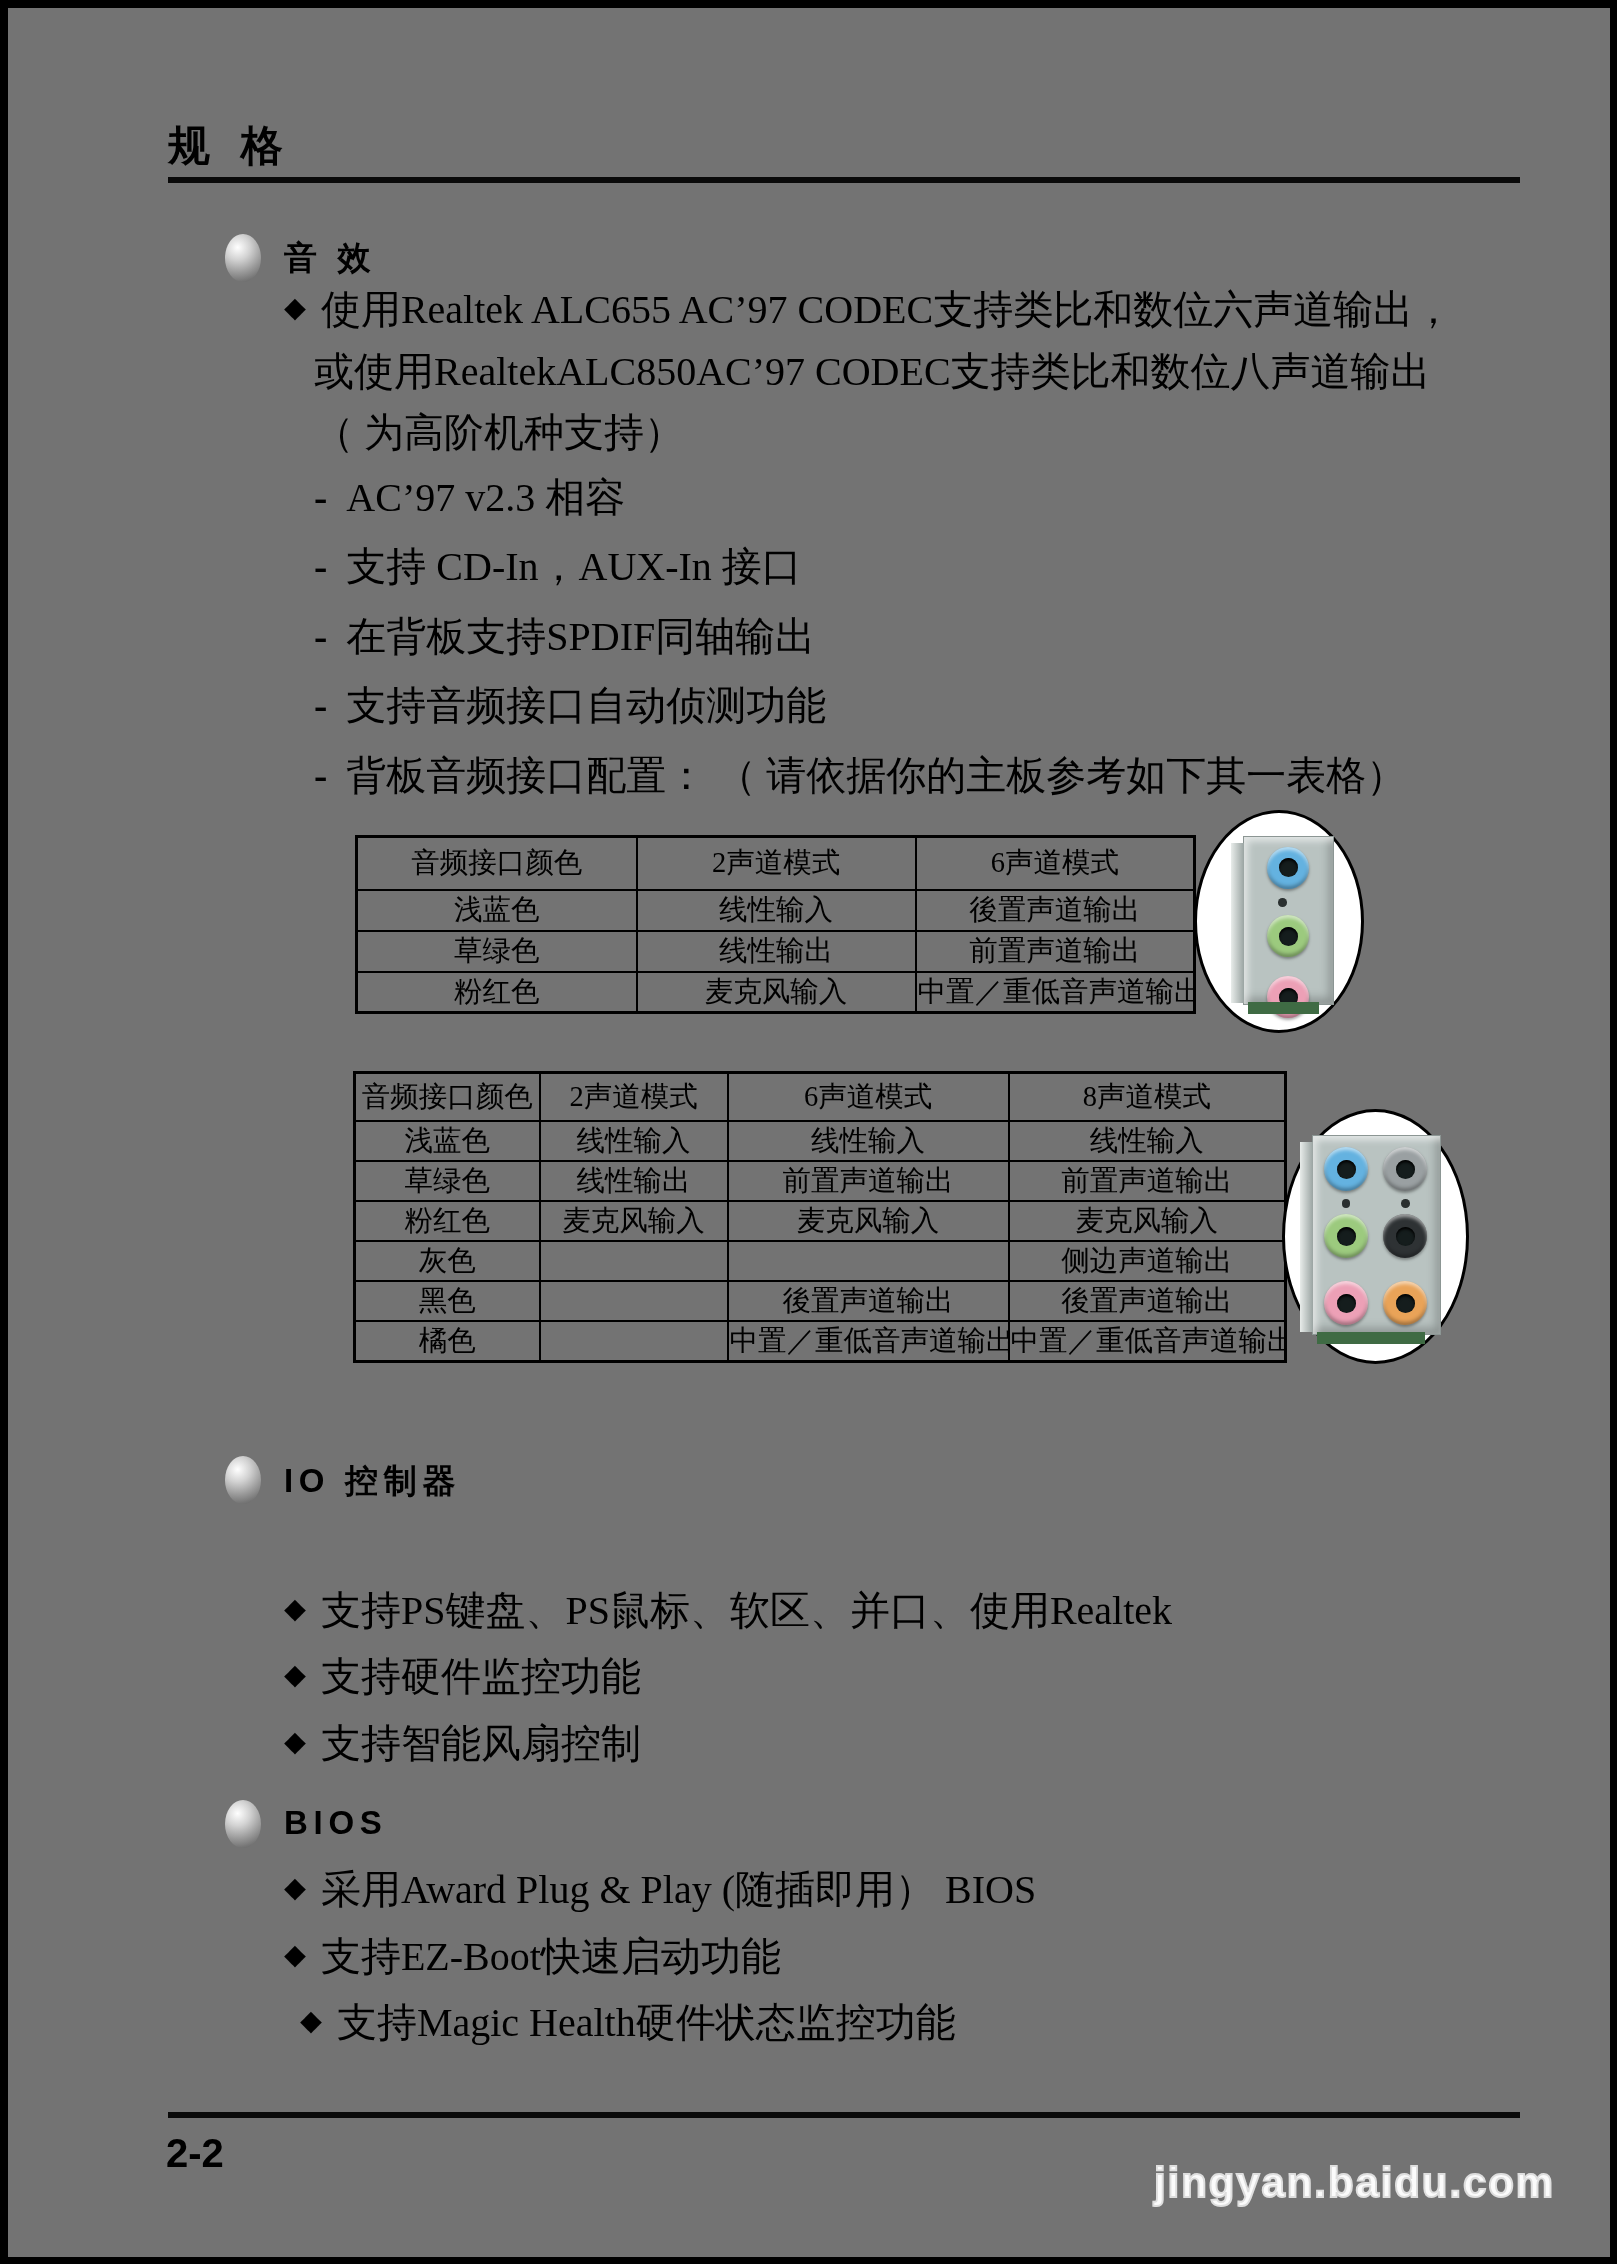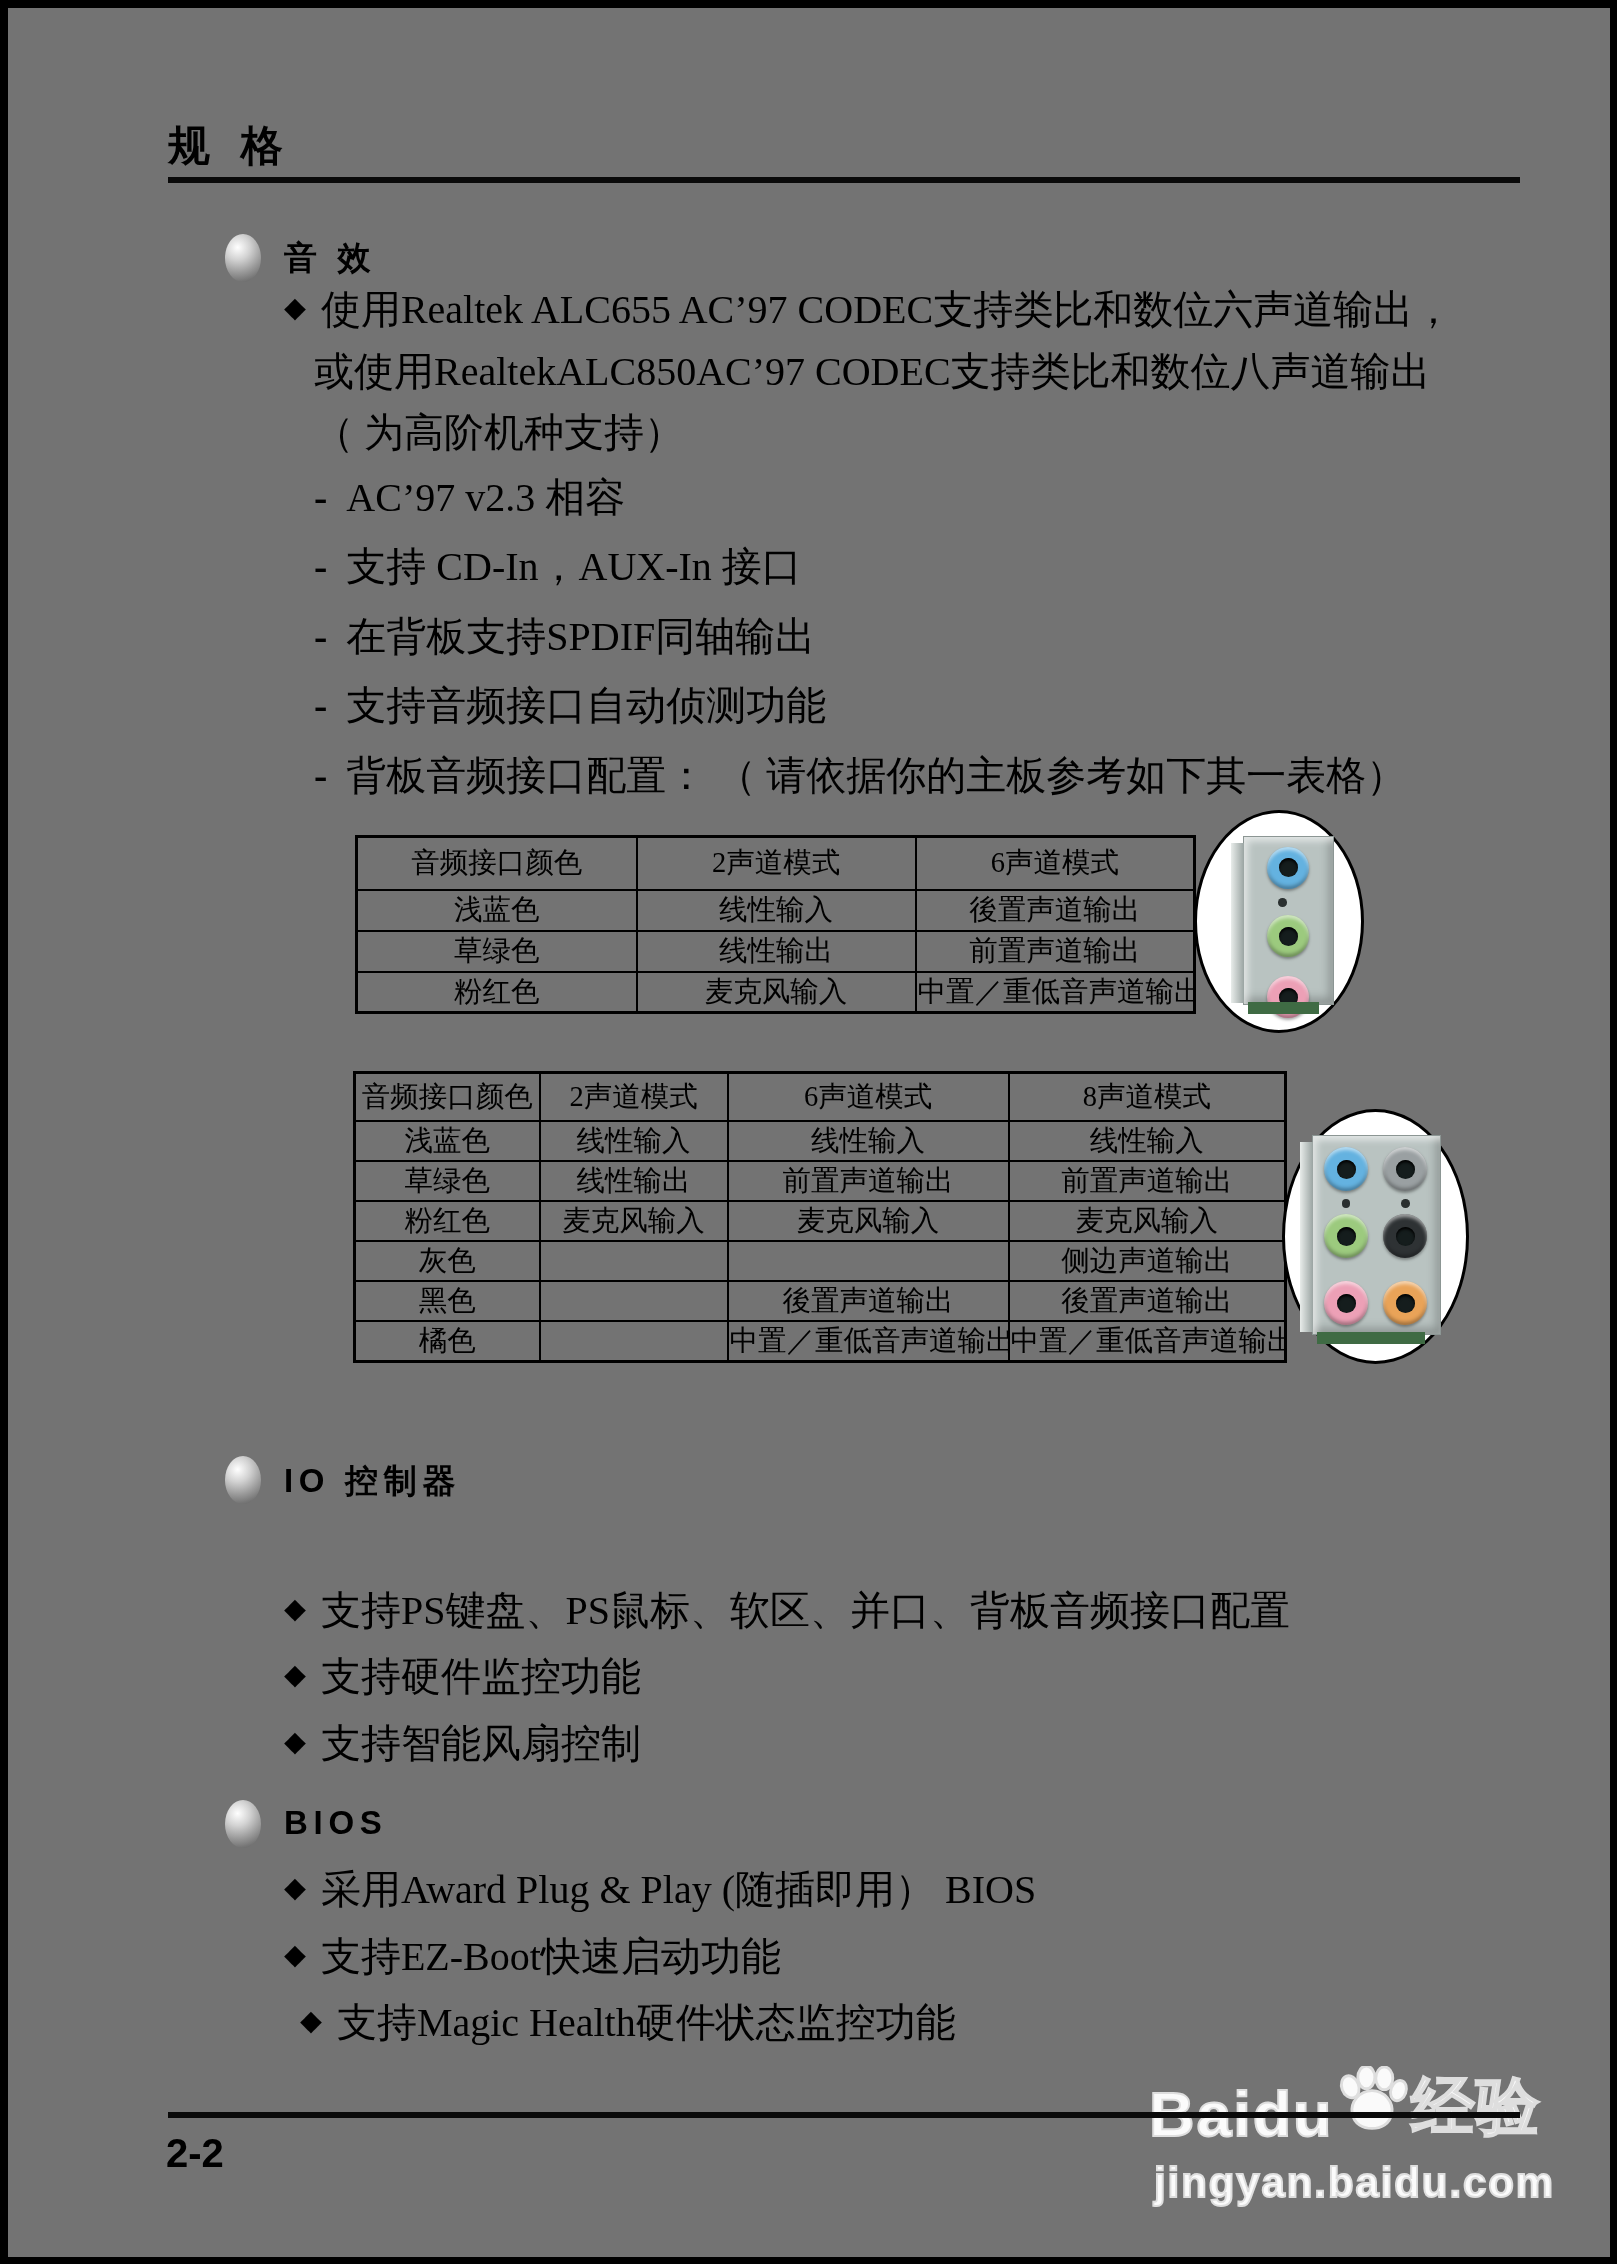--- a/index.html
+++ b/index.html
@@ -214,21 +214,21 @@
           <div class="hole" style="width:19px;height:19px;"></div>
         </div>
       <div class="pcb" style="left: 3.8px; width: 85%; background-color: rgb(63, 107, 68);"></div>
     </div>
   </div>
 
   <div class="abs sphere" style="left:217px;top:1448px;"></div>
   <div class="abs sec-title" style="left:276px;top:1451px;">IO 控制器</div>
 
   <div class="abs blt" style="left:276px;top:1583px;">
-    <span class="diamond">◆</span><span>支持PS键盘、PS鼠标、软区、并口、背板音频接口配置</span>
+    <span class="diamond">◆</span><span>支持PS键盘、PS鼠标、软区、并口、使用Realtek</span>
   </div>
   <div class="abs blt" style="left:276px;top:1649px;">
     <span class="diamond">◆</span><span>支持硬件监控功能</span>
   </div>
   <div class="abs blt" style="left:276px;top:1716px;">
     <span class="diamond">◆</span><span>支持智能风扇控制</span>
   </div>
 
   <div class="abs sphere" style="left:217px;top:1792px;"></div>
   <div class="abs sec-title" style="left:276px;top:1796px;">BIOS</div>
@@ -236,34 +236,19 @@
   <div class="abs blt" style="left:276px;top:1862px;">
     <span class="diamond">◆</span><span>采用Award Plug &amp; Play (随插即用） BIOS</span>
   </div>
   <div class="abs blt" style="left:276px;top:1929px;">
     <span class="diamond">◆</span><span>支持EZ-Boot快速启动功能</span>
   </div>
   <div class="abs blt" style="left:292px;top:1995px;">
     <span class="diamond">◆</span><span>支持Magic Health硬件状态监控功能</span>
   </div>
 
-  <div class="abs wm wm-big" style="left:1141px;top:2056px;">
-    <span>Baidu</span>
-    <span style="display:inline-block;margin:0 -3.8px;">
-      <svg width="74" height="70" viewBox="0 0 78 74">
-        <g fill="#fafafa" stroke="#dedede" stroke-width="3">
-          <ellipse cx="16" cy="22" rx="9" ry="12" transform="rotate(-20 16 22)"></ellipse>
-          <ellipse cx="33" cy="12" rx="9" ry="12"></ellipse>
-          <ellipse cx="52" cy="13" rx="9" ry="12"></ellipse>
-          <ellipse cx="67" cy="26" rx="8" ry="11" transform="rotate(20 67 26)"></ellipse>
-          <path d="M39 26 C52 26 62 38 60 50 C58 62 48 66 39 66 C30 66 20 62 18 50 C16 38 26 26 39 26 Z"></path>
-        </g>
-      </svg>
-    </span>
-    <span>经验</span>
-  </div>
   <div class="abs wm wm-url" style="left:1146px;top:2151px;">jingyan.baidu.com</div>
 
   <div class="abs rule z2" style="left:160px;top:2104px;width:1352px;"></div>
   <div class="abs page-num z2" style="left:158px;top:2123px;">2-2</div>
 
 </div>
 
 
 </body></html>

